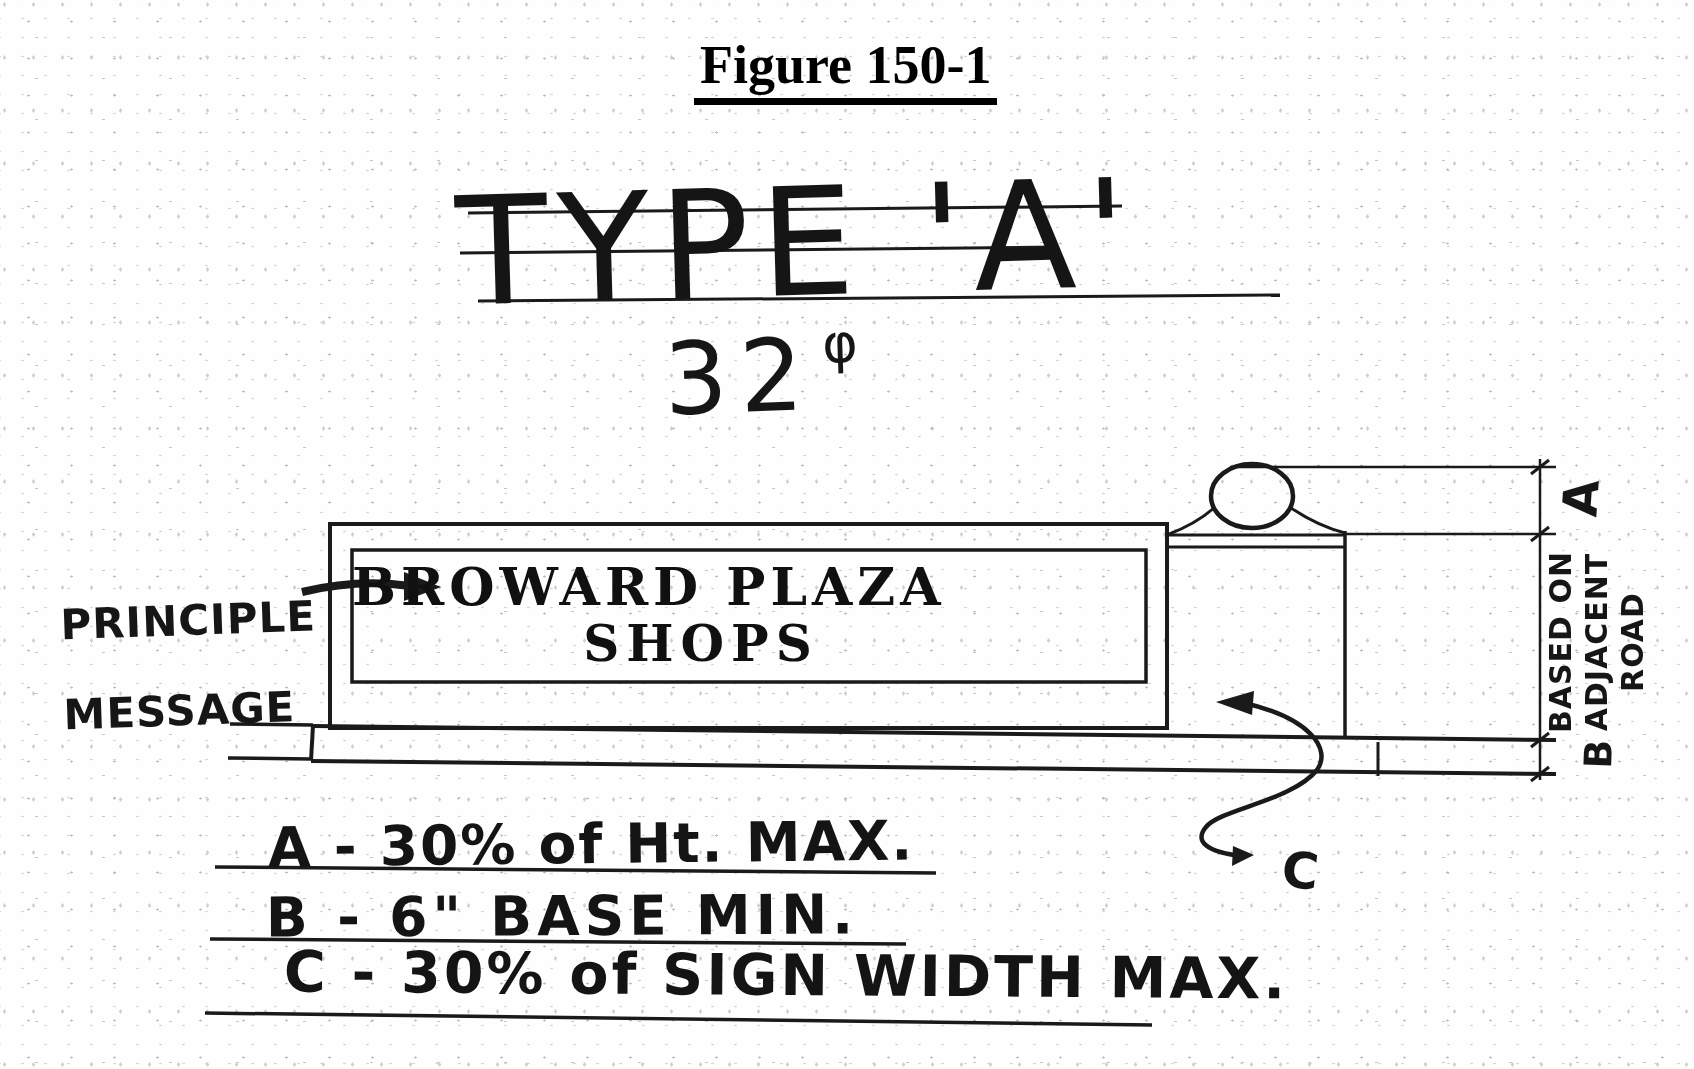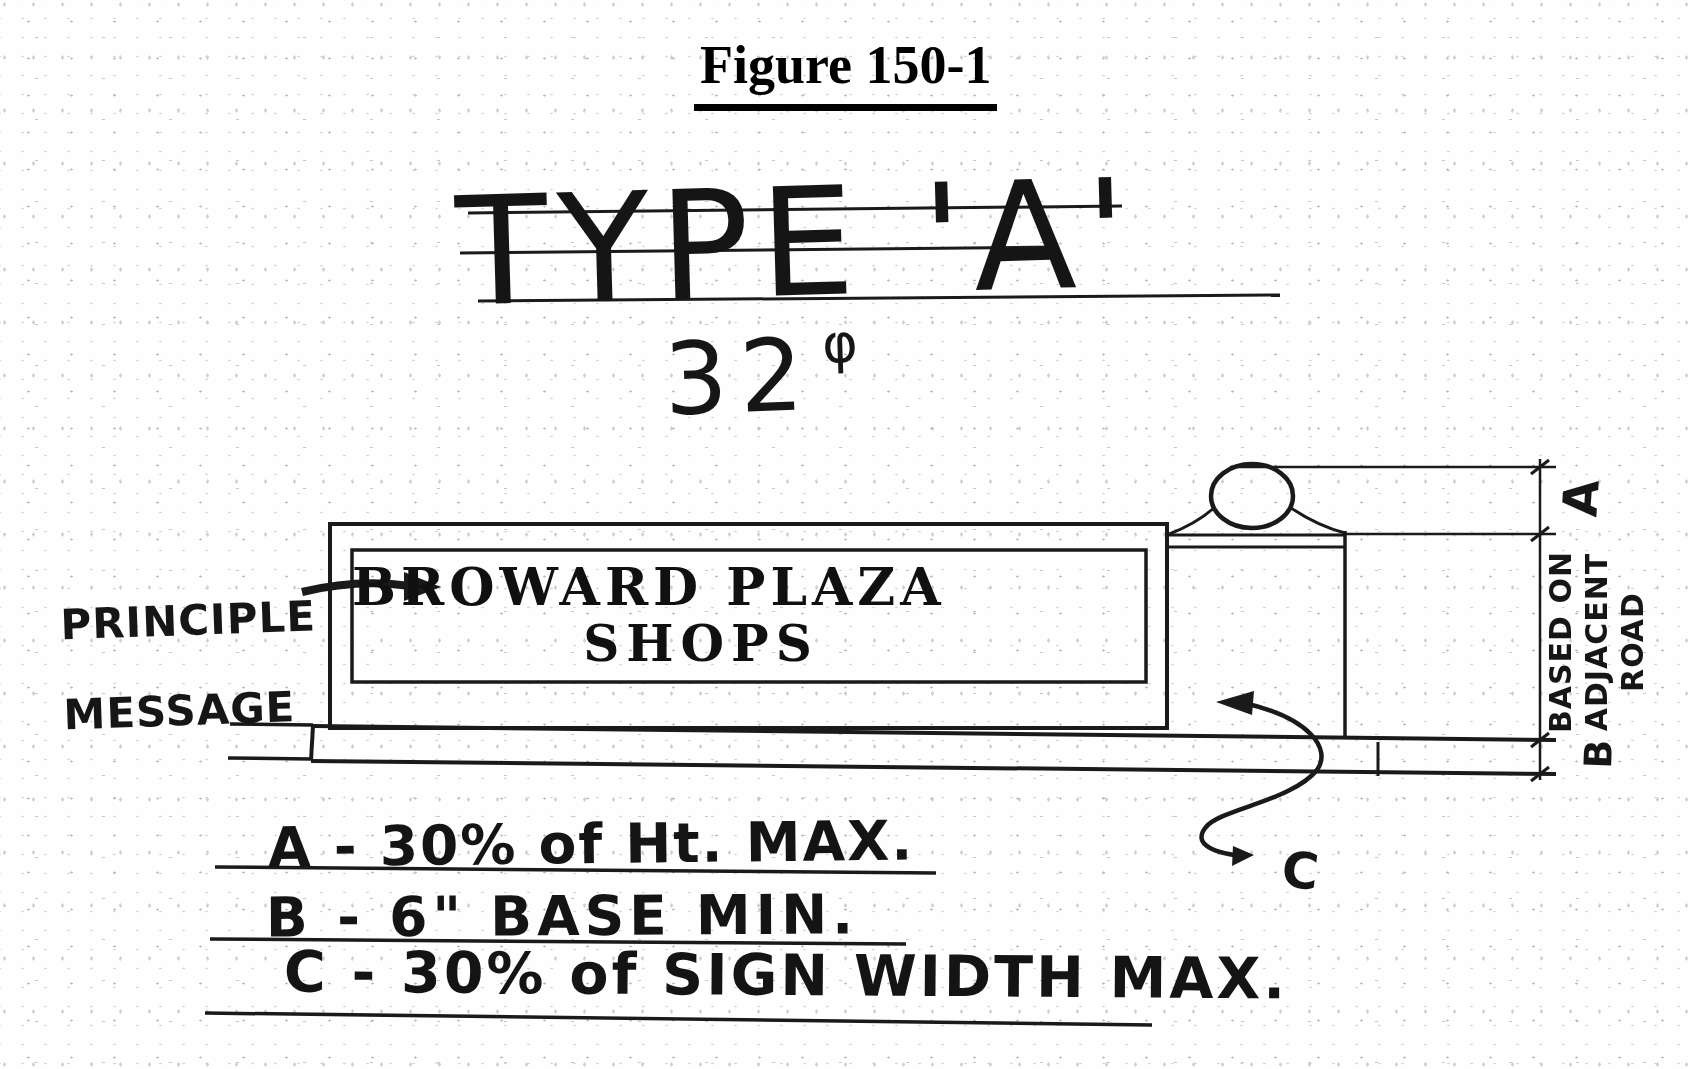--- a/index.html
+++ b/index.html
@@ -13,21 +13,21 @@
       radial-gradient(#d8d8d8 1px, transparent 1.3px);
     background-size:43px 37px, 29px 53px, 67px 41px, 23px 19px;
     background-position:7px 3px, 19px 31px, 3px 17px, 11px 9px;
     font-family:"DejaVu Sans", sans-serif;
     color:#161616;
   }
   .abs{position:absolute;white-space:nowrap;}
   .title{
     left:694px;top:34px;
     font-family:"Liberation Serif", serif;font-weight:700;font-size:54px;
-    color:#000;border-bottom:7px solid #000;padding:0 6px 8px 6px;
+    color:#000;border-bottom:7px solid #000;padding:0 6px 2px 6px;
   }
   .typeHeading{
     left:456px;top:156px;font-size:150px;font-weight:400;letter-spacing:10px;
     transform:rotate(-1.6deg);color:#151515;
   }
   .areaCallout{left:664px;top:318px;font-size:100px;font-weight:400;letter-spacing:12px;transform:rotate(-2deg);}
   .areaSymbol{font-size:54px;position:relative;top:-46px;margin-left:8px;letter-spacing:0;}
   .signLine1{left:352px;top:556px;width:794px;text-align:left;
     font-family:"DejaVu Serif", serif;font-weight:700;font-size:52px;letter-spacing:5px;color:#101010;}
   .signLine2{left:352px;top:614px;width:698px;text-align:center;

